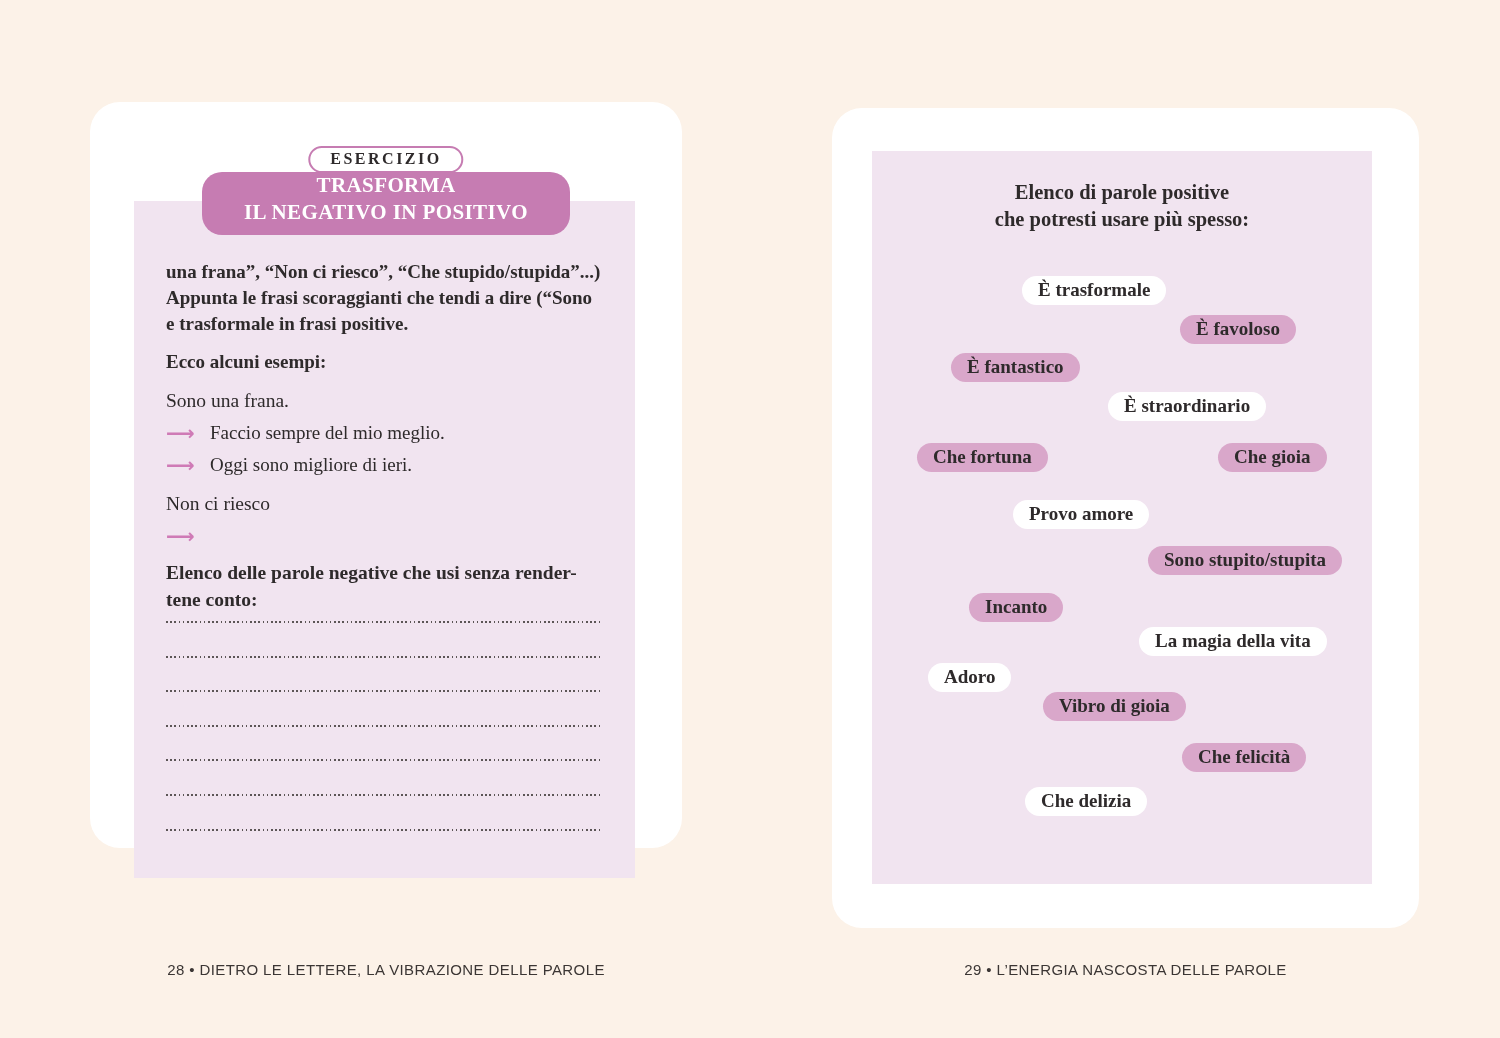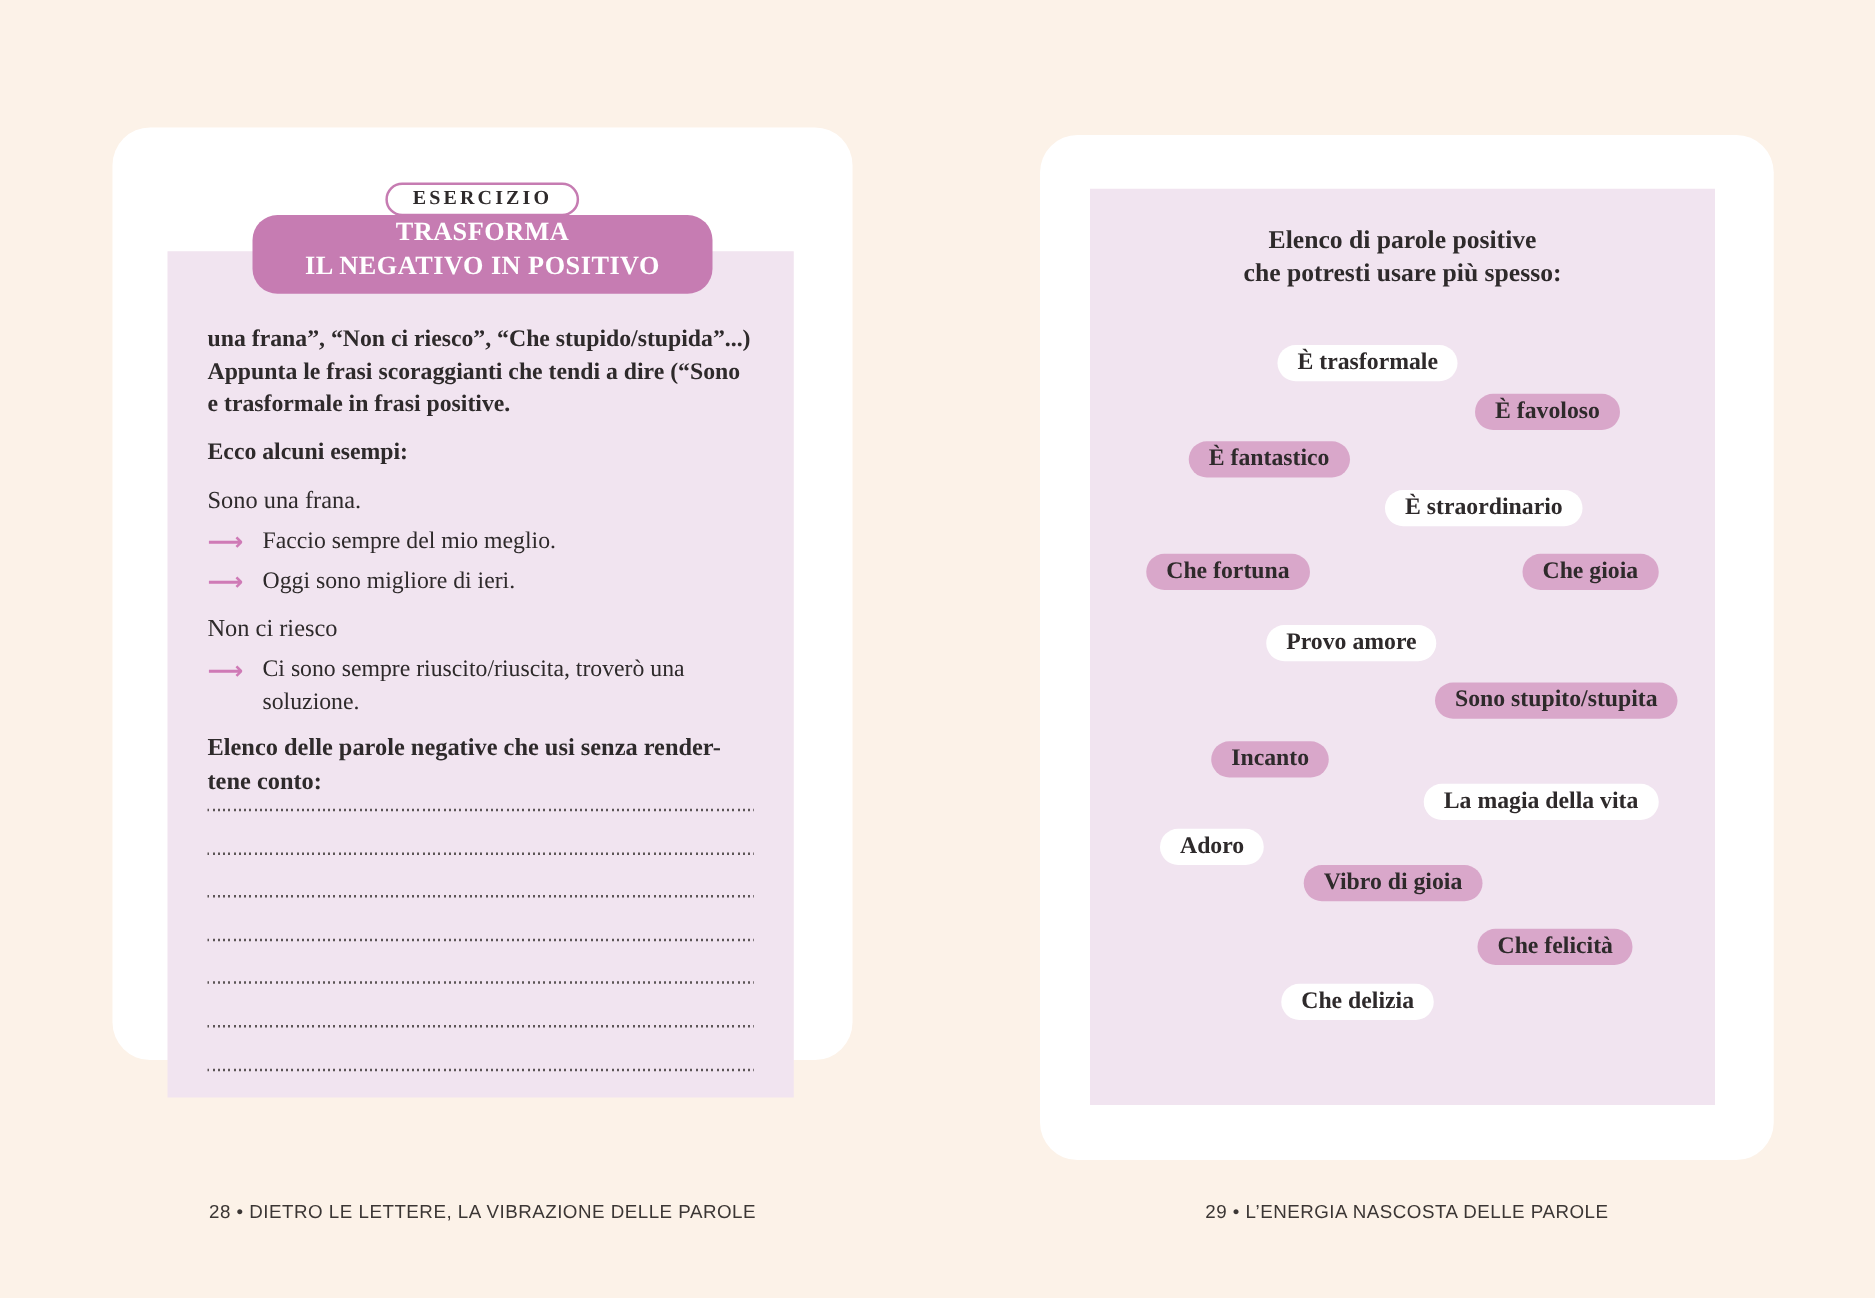--- a/index.html
+++ b/index.html
@@ -92,24 +92,20 @@
       <span class="pos-text">Faccio sempre del mio meglio.</span>
     </div>
     <div class="pos-row">
       <span class="arrow">⟶</span>
       <span class="pos-text">Oggi sono migliore di ieri.</span>
     </div>
 
     <div class="neg">Non ci riesco</div>
     <div class="pos-row">
       <span class="arrow">⟶</span>
-      <span class="pos-text">
-        <span style="display:block;">Ci sono sempre riuscito/riuscita, troverò una</span>
-        <span style="display:block;">soluzione.</span>
-      </span>
     </div>
 
     <div class="list-heading l1">Elenco delle parole negative che usi senza render-</div>
     <div class="list-heading">tene conto:</div>
 
     <div class="write-lines">
         <div class="write-line"></div>
         <div class="write-line"></div>
         <div class="write-line"></div>
         <div class="write-line"></div>

